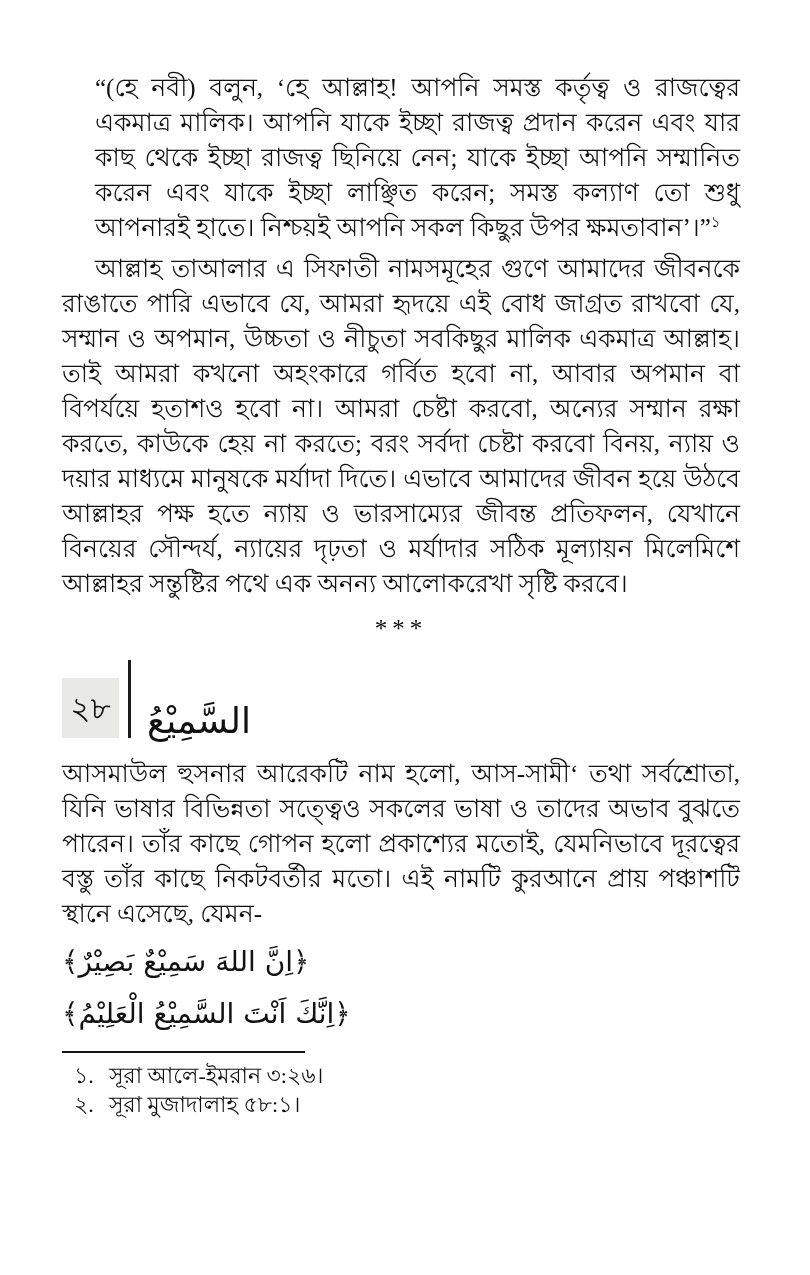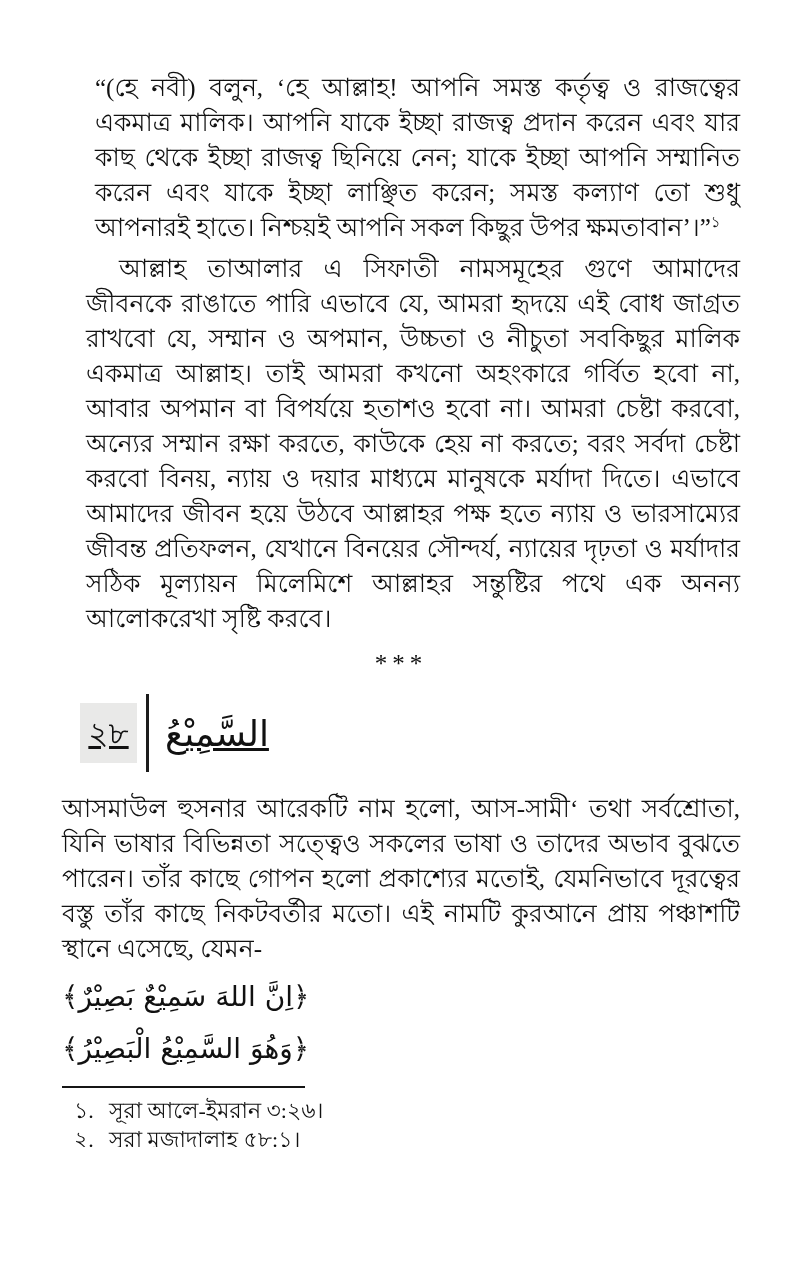--- a/index.html
+++ b/index.html
@@ -18,38 +18,37 @@
     line-height: 35px;
   }
   .blockquote {
     margin: 0 0 0 33px;
     text-align: justify;
   }
   .para {
     margin: 6px 0 0 0;
     text-align: justify;
   }
-  .para.indent { text-indent: 33px; margin-left: 24px; }
+  .para.indent { text-indent: 33px; }
   sup.fnmark {
     font-size: 15px;
     line-height: 0;
     vertical-align: super;
   }
   .divider {
     text-align: center;
     letter-spacing: 5px;
     font-size: 25px;
     margin: 10px 0 12px 0;
   }
   .section-header {
     display: flex;
-    align-items: center;
-    margin: 12px 0 18px 18px;
+    align-items: flex-end;
+    margin: 12px 0 18px 0;
     height: 80px;
-    text-decoration: underline;
   }
   .num-box {
     width: 57px;
     height: 60px;
     background: #e9e9e8;
     display: flex;
     align-items: center;
     justify-content: center;
     font-size: 31px;
     flex: 0 0 auto;
@@ -126,22 +125,22 @@
       <div class="vrule"></div>
       <div class="sec-title">
         <span class="arabic-name" dir="rtl">السَّمِيْعُ</span>
       </div>
     </div>
 
     <p class="para">আসমাউল হুসনার আরেকটি নাম হলো, আস-সামী‘ তথা সর্বশ্রোতা, যিনি ভাষার বিভিন্নতা সত্ত্বেও সকলের ভাষা ও তাদের অভাব বুঝতে পারেন। তাঁর কাছে গোপন হলো প্রকাশ্যের মতোই, যেমনিভাবে দূরত্বের বস্তু তাঁর কাছে নিকটবর্তীর মতো। এই নামটি কুরআনে প্রায় পঞ্চাশটি স্থানে এসেছে, যেমন-</p>
 
     <div class="verse">﴿اِنَّ اللهَ سَمِيْعٌ بَصِيْرٌ﴾</div>
 
-    <div class="verse">﴿وَهُوَ السَّمِيْعُ الْبَصِيْرُ﴾</div>
 
+    <div class="verse">﴿اِنَّكَ اَنْتَ السَّمِيْعُ الْعَلِيْمُ﴾</div>
 
     <hr class="footnote-rule">
 
     <div class="footnotes">
       <div class="fn-row">
         <span class="fn-num">১.</span>
         <span class="fn-text">সূরা আলে-ইমরান ৩:২৬।</span>
       </div>
       <div class="fn-row">
         <span class="fn-num">২.</span>

